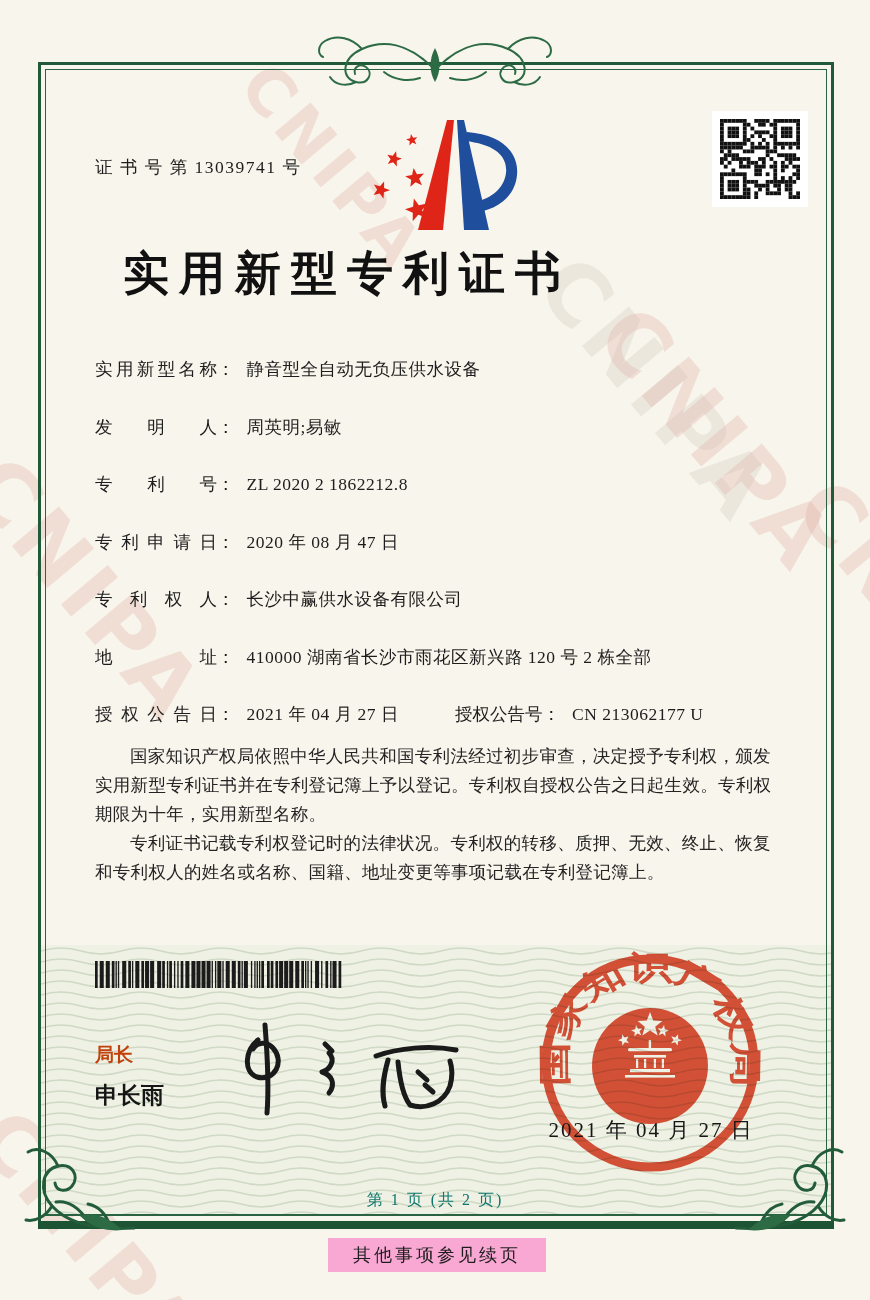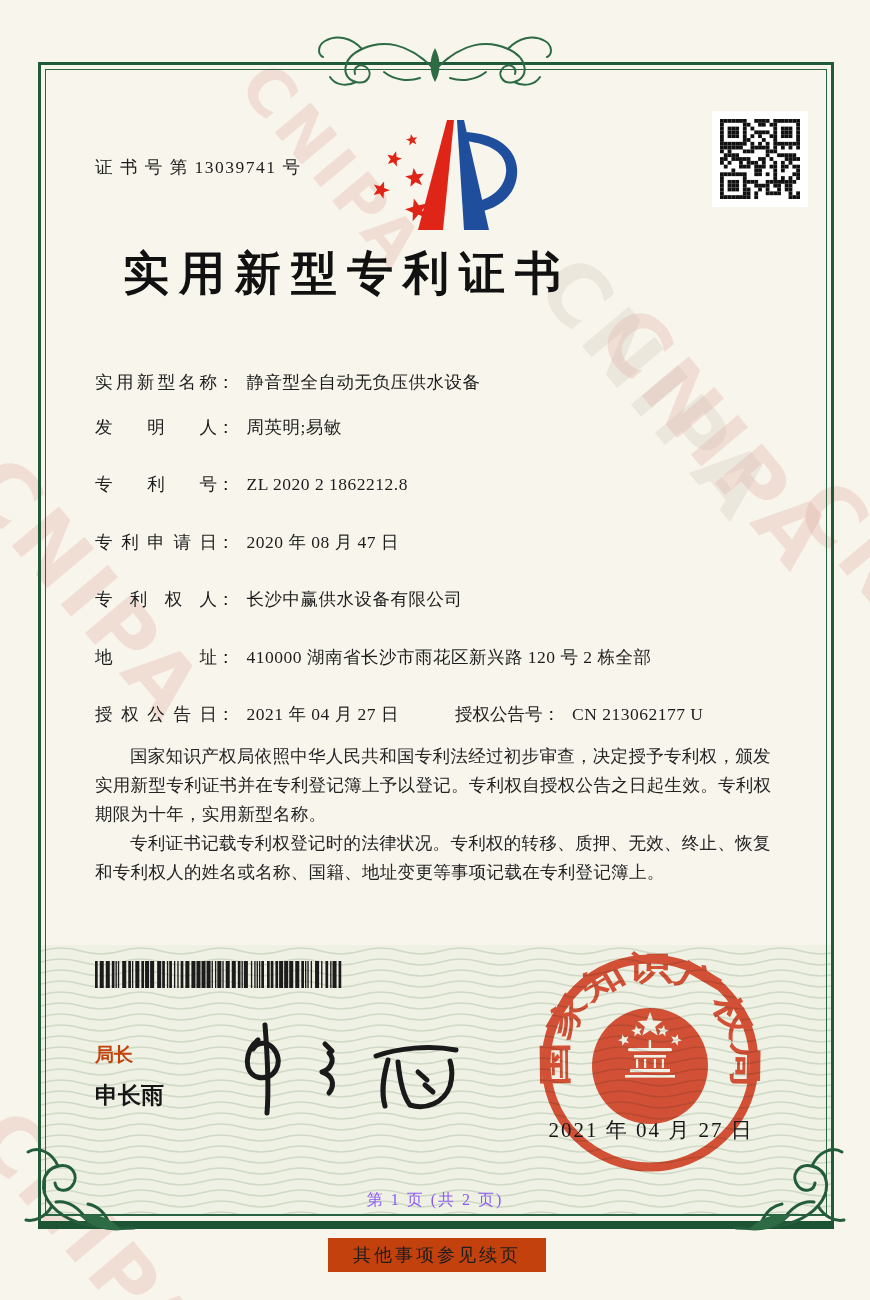--- a/index.html
+++ b/index.html
@@ -31,22 +31,22 @@
   .grant-no{position:absolute;left:360px;top:0;}
   
   .paras{left:95px;top:742px;width:690px;font-size:17.5px;line-height:29px;color:#242424;}
   .paras p{margin:0;text-indent:2em;letter-spacing:0.3px;}
   
   .sans{font-family:"Liberation Sans","DejaVu Sans",sans-serif;}
   .comm-title{left:95px;top:1042px;font-size:19px;font-weight:600;color:#c2410c;}
   .comm-name{left:95px;top:1080px;font-size:23px;font-weight:600;color:#161616;}
   .seal-date{left:520px;top:1116px;width:262px;text-align:center;font-size:21px;
              letter-spacing:2px;color:#161616;z-index:6;}
-  .page-info{left:135px;top:1190px;width:600px;text-align:center;font-size:16px;color:#8b5cf6;letter-spacing:2px;}
-  .footer-note{left:328px;top:1238px;width:218px;height:34px;background:#c2410c;
+  .page-info{left:135px;top:1190px;width:600px;text-align:center;font-size:16px;color:#0f766e;letter-spacing:2px;}
+  .footer-note{left:328px;top:1238px;width:218px;height:34px;background:#f9a8d4;
                text-align:center;line-height:34px;font-size:18px;letter-spacing:3px;color:#1d1d1d;}
   .seal-svg{mix-blend-mode:multiply;opacity:0.94;z-index:5;}
 </style>
 </head>
 <body>
 
 <div class="page">
 
   <span class="wm wm-pink" style="left:210px;top:130px;font-size:64px;">CNIPA</span>
   <span class="wm wm-gray" style="left:500px;top:340px;font-size:84px;">CNIPA</span>
@@ -365,21 +365,21 @@
         <rect x="26.67" y="76.19" width="3.81" height="3.81" fill="#111"></rect>
         <rect x="34.29" y="76.19" width="3.81" height="3.81" fill="#111"></rect>
         <rect x="68.57" y="76.19" width="3.81" height="3.81" fill="#111"></rect>
         <rect x="72.38" y="76.19" width="3.81" height="3.81" fill="#111"></rect>
         <rect x="76.19" y="76.19" width="3.81" height="3.81" fill="#111"></rect>
       </svg>
   </div>
 
   <div class="abs title">实用新型专利证书</div>
 
-  <div class="frow" style="top:370px">
+  <div class="frow" style="top:357px">
     <span class="flabel">实用新型名称</span><span class="fcolon">：</span><span class="fvalue">静音型全自动无负压供水设备</span>
   </div>
   <div class="frow" style="top:415px">
     <span class="flabel">发明人</span><span class="fcolon">：</span><span class="fvalue">周英明;易敏</span>
   </div>
   <div class="frow" style="top:472px">
     <span class="flabel">专利号</span><span class="fcolon">：</span><span class="fvalue">ZL 2020 2 1862212.8</span>
   </div>
   <div class="frow" style="top:530px">
     <span class="flabel">专利申请日</span><span class="fcolon">：</span><span class="fvalue">2020 年 08 月 47 日</span>

